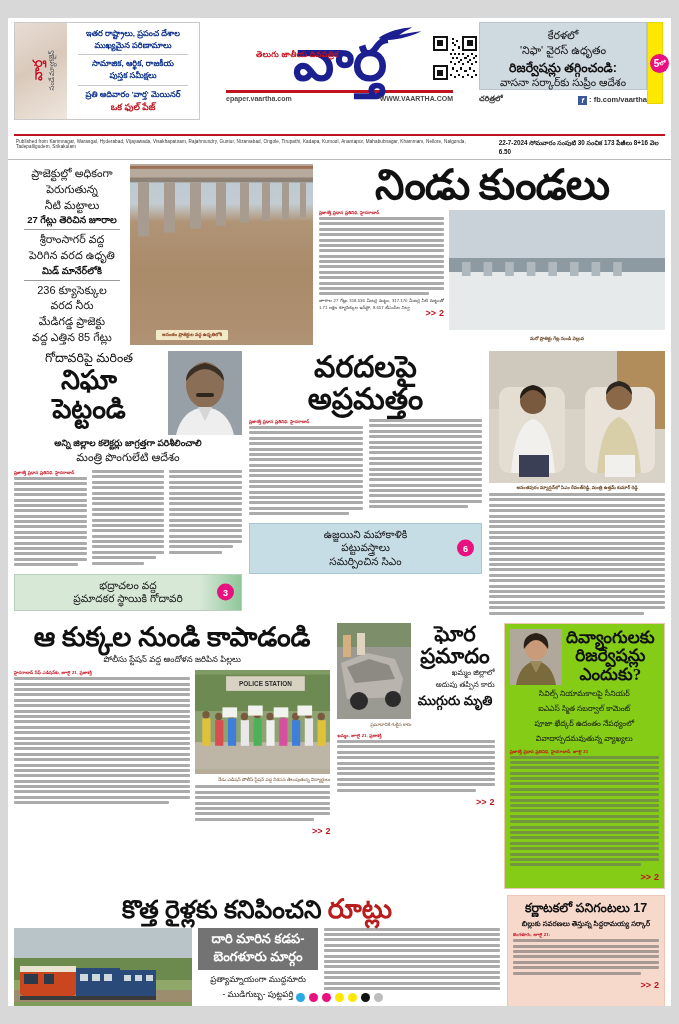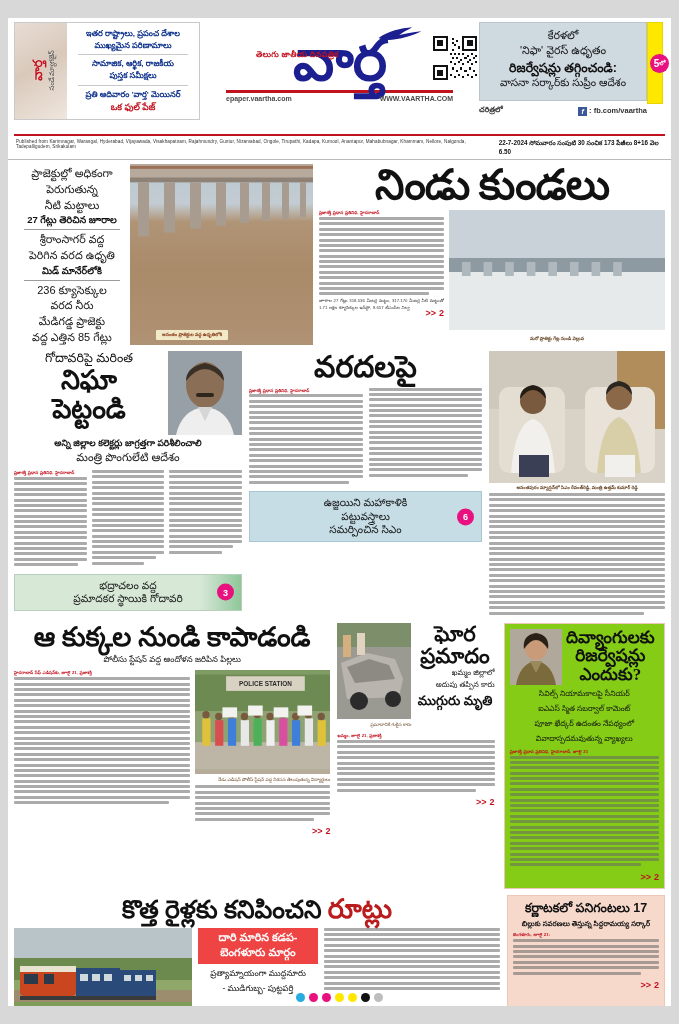--- a/index.html
+++ b/index.html
@@ -106,21 +106,21 @@
     width: 44px; height: 44px;
     background: #fff;
   }
 
   .promo-right {
     width: 186px; height: 98px;
     flex: 0 0 auto;
     position: relative;
   }
   .promo-right-box {
-    width: 168px; height: 79px;
+    width: 168px; height: 68px;
     background: #cfd9e0;
     border: 1px solid #b9c4cc;
     padding: 5px 4px;
     text-align: center;
     color: #111;
   }
   .promo-right-box .l1 { font-size: 11px; line-height:1.35; }
   .promo-right-box .l2 { font-size: 12.5px; font-weight:bold; line-height:1.3; margin-top:2px;}
   .promo-right-box .l3 { font-size: 10.5px; line-height:1.3; }
   .yellow-strip {
@@ -273,21 +273,21 @@
   .s3-c-sub { font-size:7.6px; text-align:center; color:#111; line-height:1.6; margin-top:3px;}
 
   
   .sec4 { display:flex; padding: 6px 6px 0 6px; }
   .s4-a { width: 486px; }
   .s4-head { text-align:center; font-size:25px; font-weight:bold; color:#111; line-height:1.05; font-family:"Liberation Serif", serif;}
   .s4-head .red { color:#b91c1c; font-size:27px; }
   .s4-body { display:flex; gap:6px; margin-top:4px; }
   .s4-photo { width: 178px; height: 112px; background:linear-gradient(#86a05f 0%, #6f8a52 35%, #8e9a75 55%, #5d7a47 100%); position:relative;}
   .s4-mid { width: 120px; text-align:center; }
-  .s4-redbar { background:#ef4444; color:#fff; font-size:11px; font-weight:bold; padding:3px 2px; }
+  .s4-redbar { background:#737373; color:#fff; font-size:13px; font-weight:bold; padding:3px 2px; }
   .s4-mid p { font-size:8.4px; color:#111; line-height:1.5; margin-top:3px;}
   .s4-txt { flex:1; }
 
   .s4-b { flex:1; margin-left:7px; background:#f7d9cc; border:1px solid #edc6b5; padding:5px; }
   .s4-b-head { text-align:center; font-size:12.5px; font-weight:bold; color:#111; }
   .s4-b-sub { text-align:center; font-size:7px; font-weight:bold; color:#111; margin-top:2px;}
 
   
   .colorbar { position:absolute; left:0; right:0; bottom:4px; display:flex; justify-content:center; gap:4px;}
   .colorbar span { width:9px; height:9px; border-radius:50%; display:block;}
@@ -598,20 +598,21 @@
         <div>భద్రాచలం వద్ద</div>
         <div>ప్రమాదకర స్థాయికి గోదావరి</div>
         <span class="bub">
             <span>3</span>
           </span>
       </div>
     </div>
 
     <div class="s2-b">
       <div class="s2-b-head">వరదలపై</div>
+      <div class="s2-b-head">అప్రమత్తం</div>
       <div class="s2-b-lower">
         <div class="body-text" style="flex:1">
           <span class="lead">ప్రజాశక్తి ప్రధాన ప్రతినిధి, హైదరాబాద్</span>
           <span class="pseudo">
               <i class="pl f"></i>
               <i class="pl f"></i>
               <i class="pl f"></i>
               <i class="pl f"></i>
               <i class="pl f"></i>
               <i class="pl f"></i>

